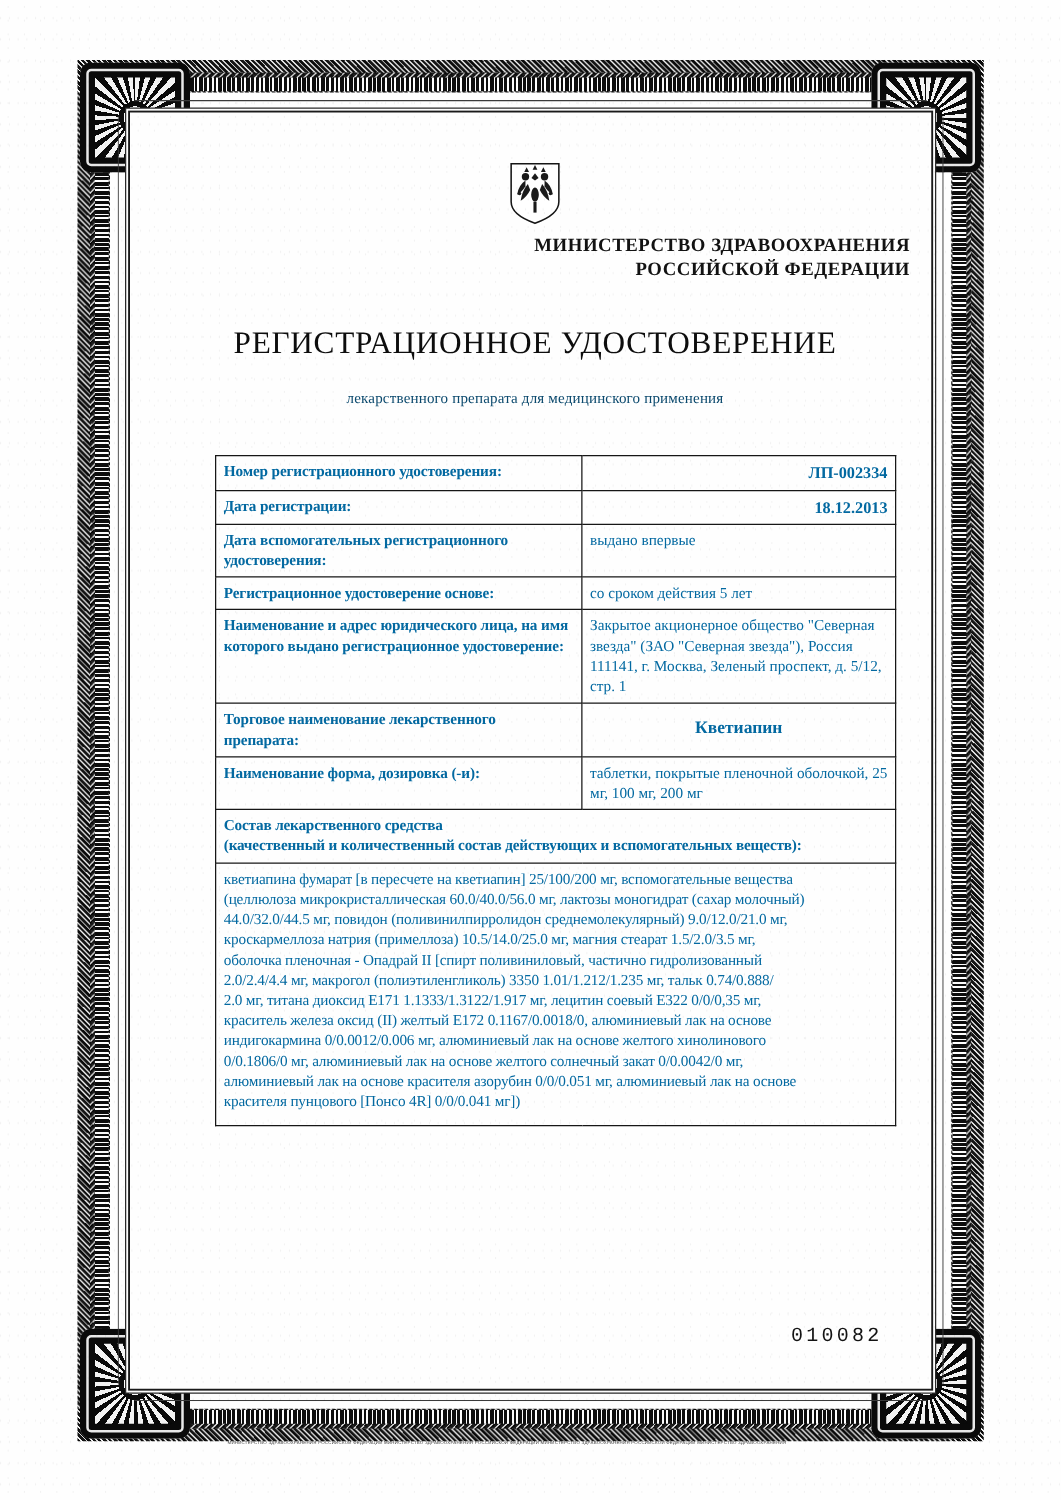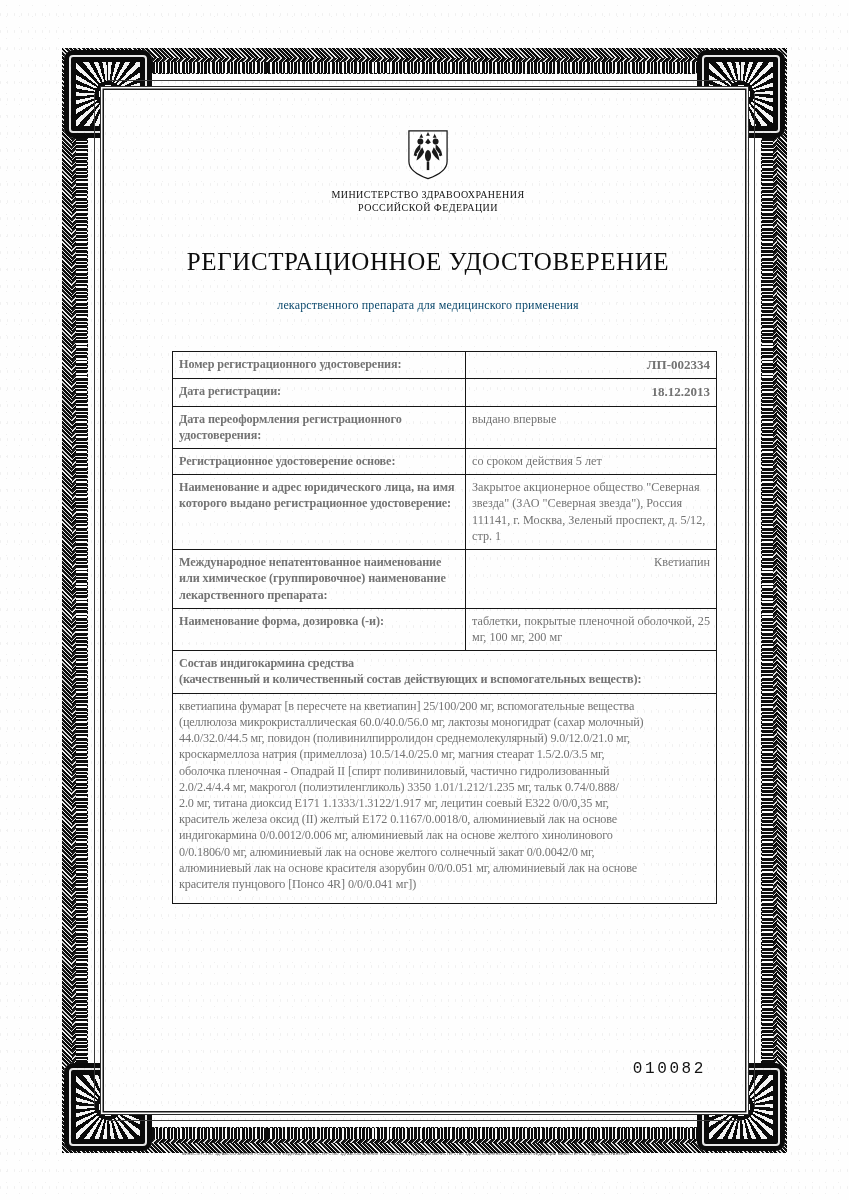--- a/index.html
+++ b/index.html
@@ -136,25 +136,26 @@
     width: 600px; height: 1020px;
   }
 
   .emblem {
     width: 42px;
     margin: 38px auto 8px auto;
     display: block;
   }
 
   .ministry {
-    text-align: center;
-    font-size: 10px;
+    text-align: right;
+    font-size: 15px;
     letter-spacing: .45px;
     line-height: 1.32;
     color: #121212;
+    font-weight: bold;
   }
   .ministry div { white-space: nowrap; }
 
   .doc-title {
     text-align: center;
     margin-top: 34px;
     font-size: 25px;
     letter-spacing: .6px;
     color: #0d0d0d;
   }
@@ -172,21 +173,21 @@
     margin: 38px 0 0 44px;
     border-collapse: collapse;
     table-layout: fixed;
   }
   table.reg td {
     border: 1px solid #161616;
     padding: 4px 6px 5px 6px;
     vertical-align: top;
     font-size: 12.2px;
     line-height: 1.33;
-    color: #737373;
+    color: #0369a1;
   }
   td.lbl {
     width: 280px;
     font-weight: bold;
     letter-spacing: -.1px;
   }
   td.val { width: 238px; }
   td.val.center {
     text-align: right;
     font-weight: bold;
@@ -303,49 +304,49 @@
           <td class="lbl">Номер регистрационного удостоверения:</td>
           <td class="val center">ЛП-002334</td>
         </tr>
 
         <tr>
           <td class="lbl">Дата регистрации:</td>
           <td class="val center">18.12.2013</td>
         </tr>
 
         <tr>
-          <td class="lbl">Дата переоформления регистрационного удостоверения:</td>
+          <td class="lbl">Дата вспомогательных регистрационного удостоверения:</td>
           <td class="val">выдано впервые</td>
         </tr>
 
         <tr>
           <td class="lbl">Регистрационное удостоверение основе:</td>
           <td class="val">со сроком действия 5 лет</td>
         </tr>
 
         <tr>
           <td class="lbl">Наименование и адрес юридического лица, на имя которого выдано регистрационное удостоверение:</td>
           <td class="val">Закрытое акционерное общество "Северная звезда" (ЗАО "Северная звезда"), Россия
 111141, г. Москва, Зеленый проспект, д. 5/12, стр. 1</td>
         </tr>
 
-
-        <tr>
-          <td class="lbl">Международное непатентованное наименование или химическое (группировочное) наименование лекарственного препарата:</td>
-          <td class="val center plain">Кветиапин</td>
-        </tr>
+        <tr>
+          <td class="lbl">Торговое наименование лекарственного препарата:</td>
+          <td class="val bigcenter">Кветиапин</td>
+        </tr>
+
 
         <tr>
           <td class="lbl">Наименование форма, дозировка (-и):</td>
           <td class="val">таблетки, покрытые пленочной оболочкой, 25 мг, 100 мг, 200 мг</td>
         </tr>
 
         <tr>
           <td class="composition-head" colspan="2">
-            <span class="ln">Состав индигокармина средства</span>
+            <span class="ln">Состав лекарственного средства</span>
             <span class="ln">(качественный и количественный состав действующих и вспомогательных веществ):</span>
           </td>
         </tr>
 
         <tr>
           <td class="composition-body" colspan="2">
             <span class="ln">кветиапина фумарат [в пересчете на кветиапин] 25/100/200 мг, вспомогательные вещества</span>
             <span class="ln">(целлюлоза микрокристаллическая 60.0/40.0/56.0 мг, лактозы моногидрат (сахар молочный)</span>
             <span class="ln">44.0/32.0/44.5 мг, повидон (поливинилпирролидон среднемолекулярный) 9.0/12.0/21.0 мг,</span>
             <span class="ln">кроскармеллоза натрия (примеллоза) 10.5/14.0/25.0 мг, магния стеарат 1.5/2.0/3.5 мг,</span>

